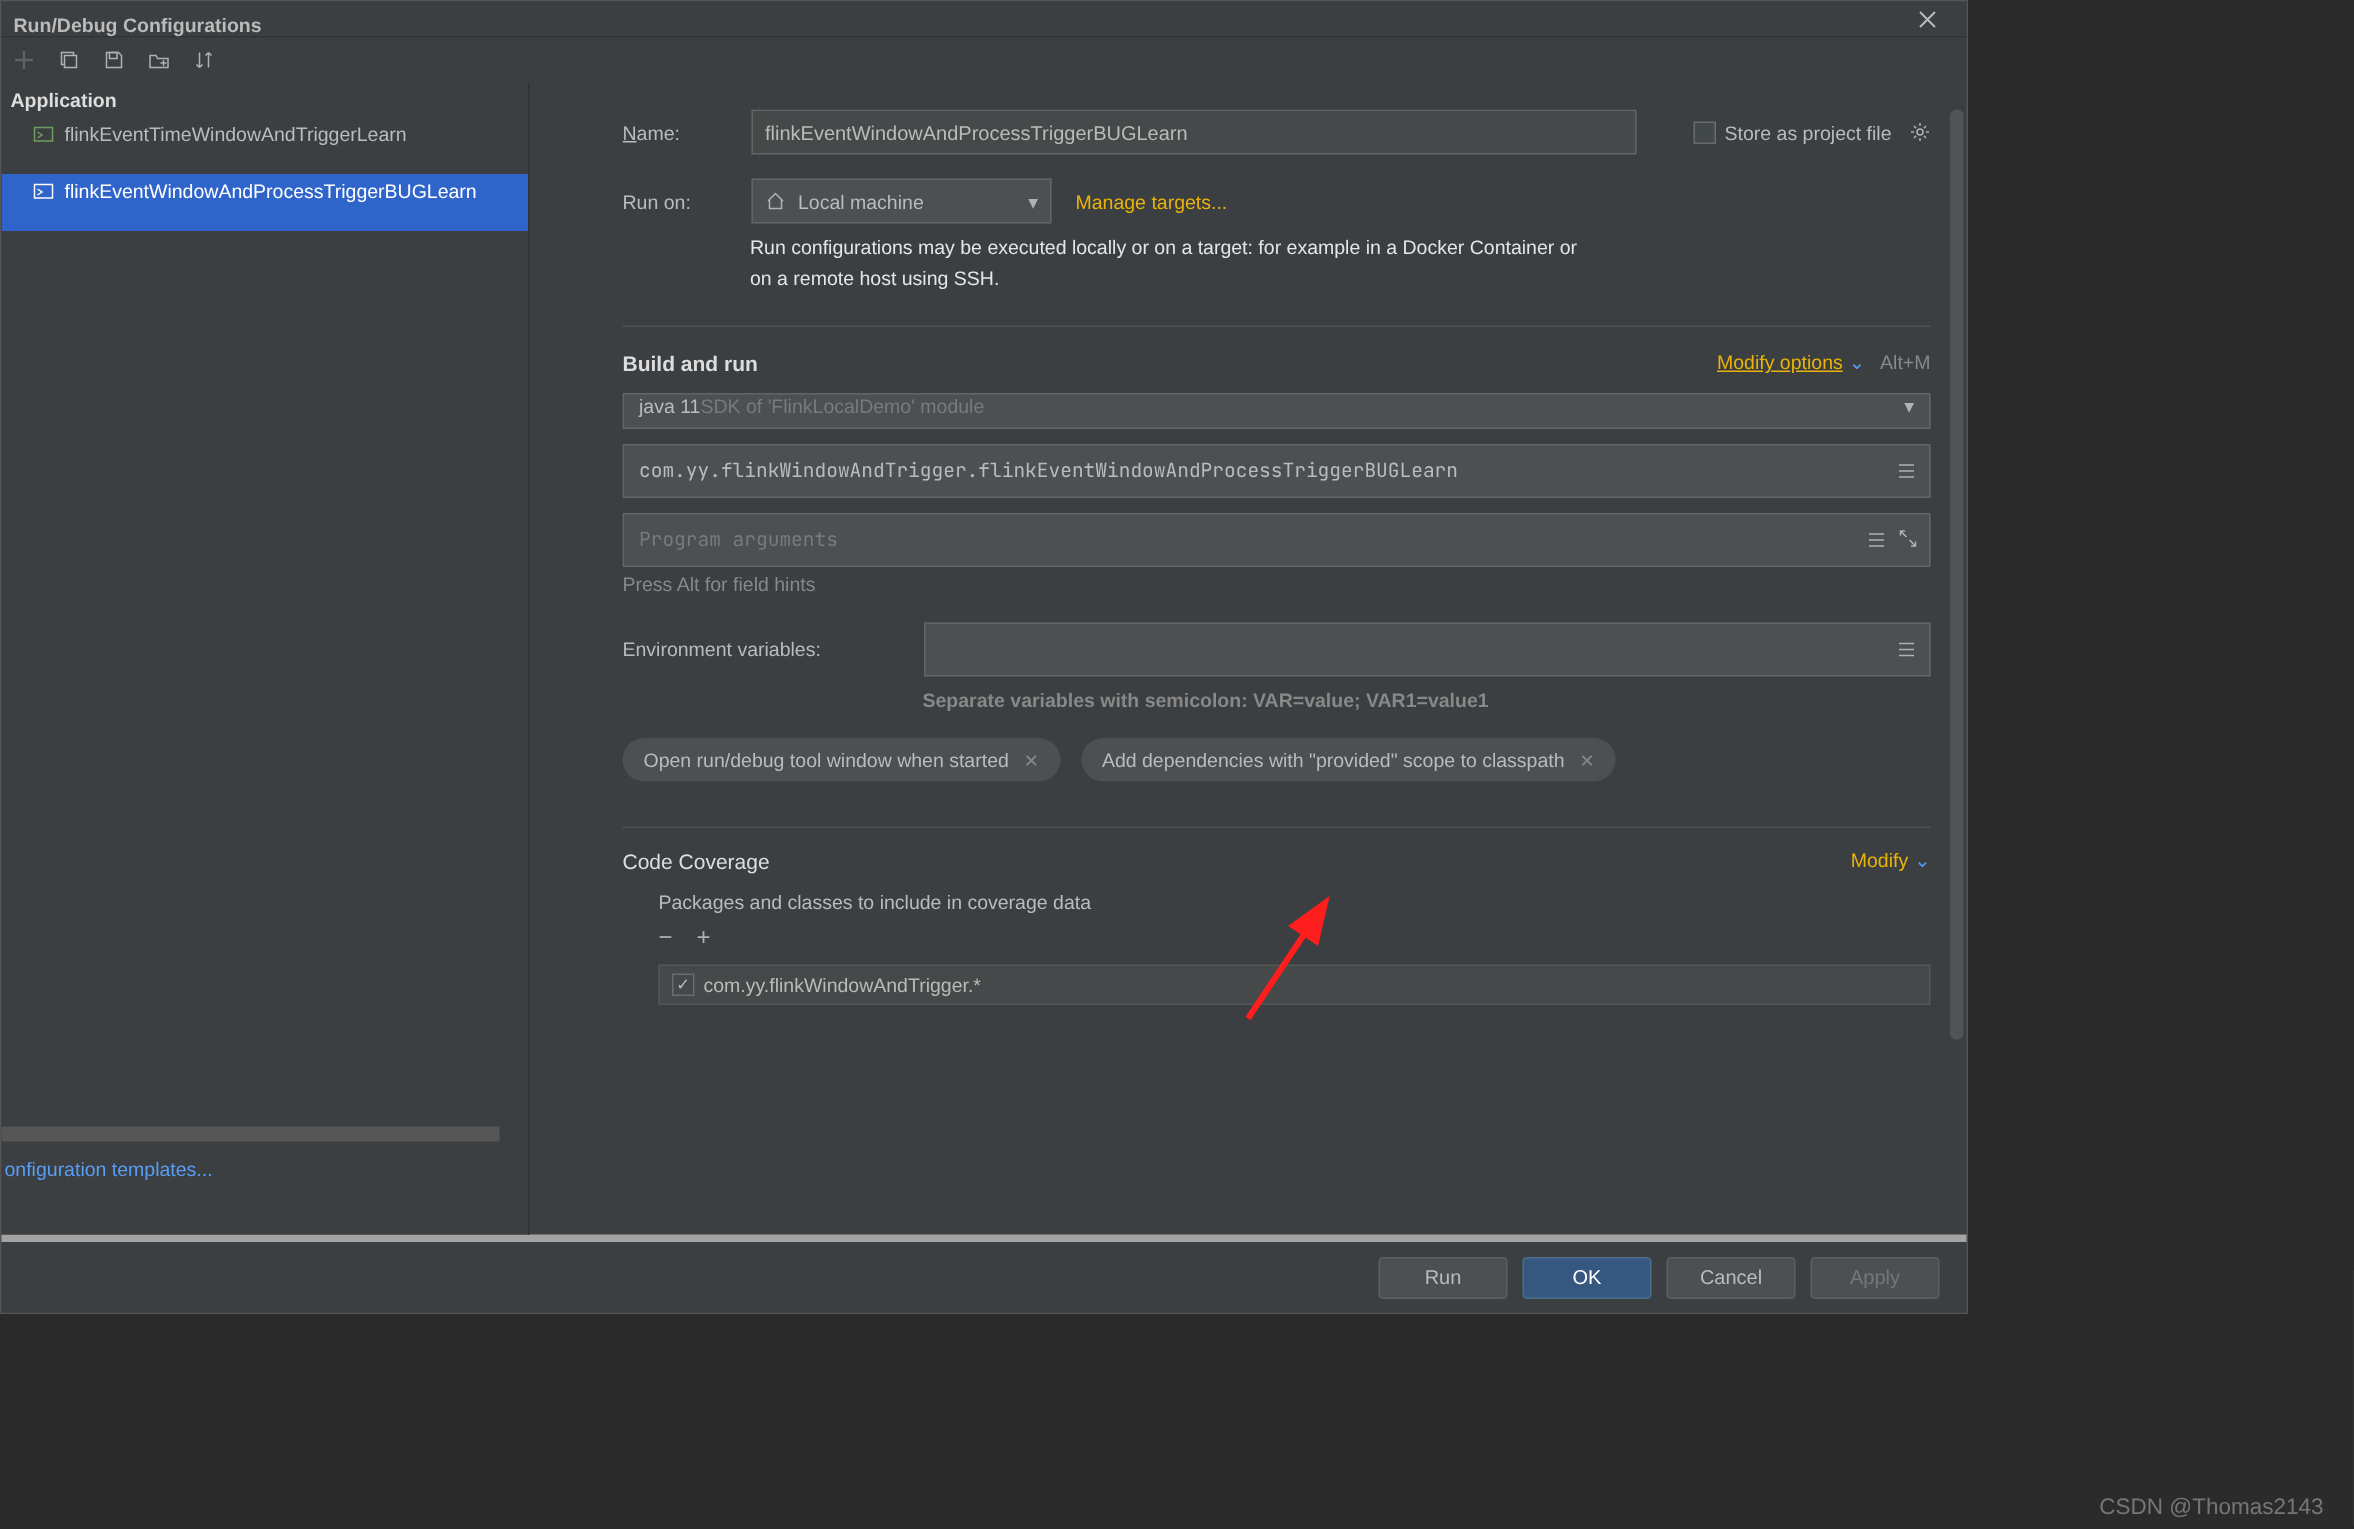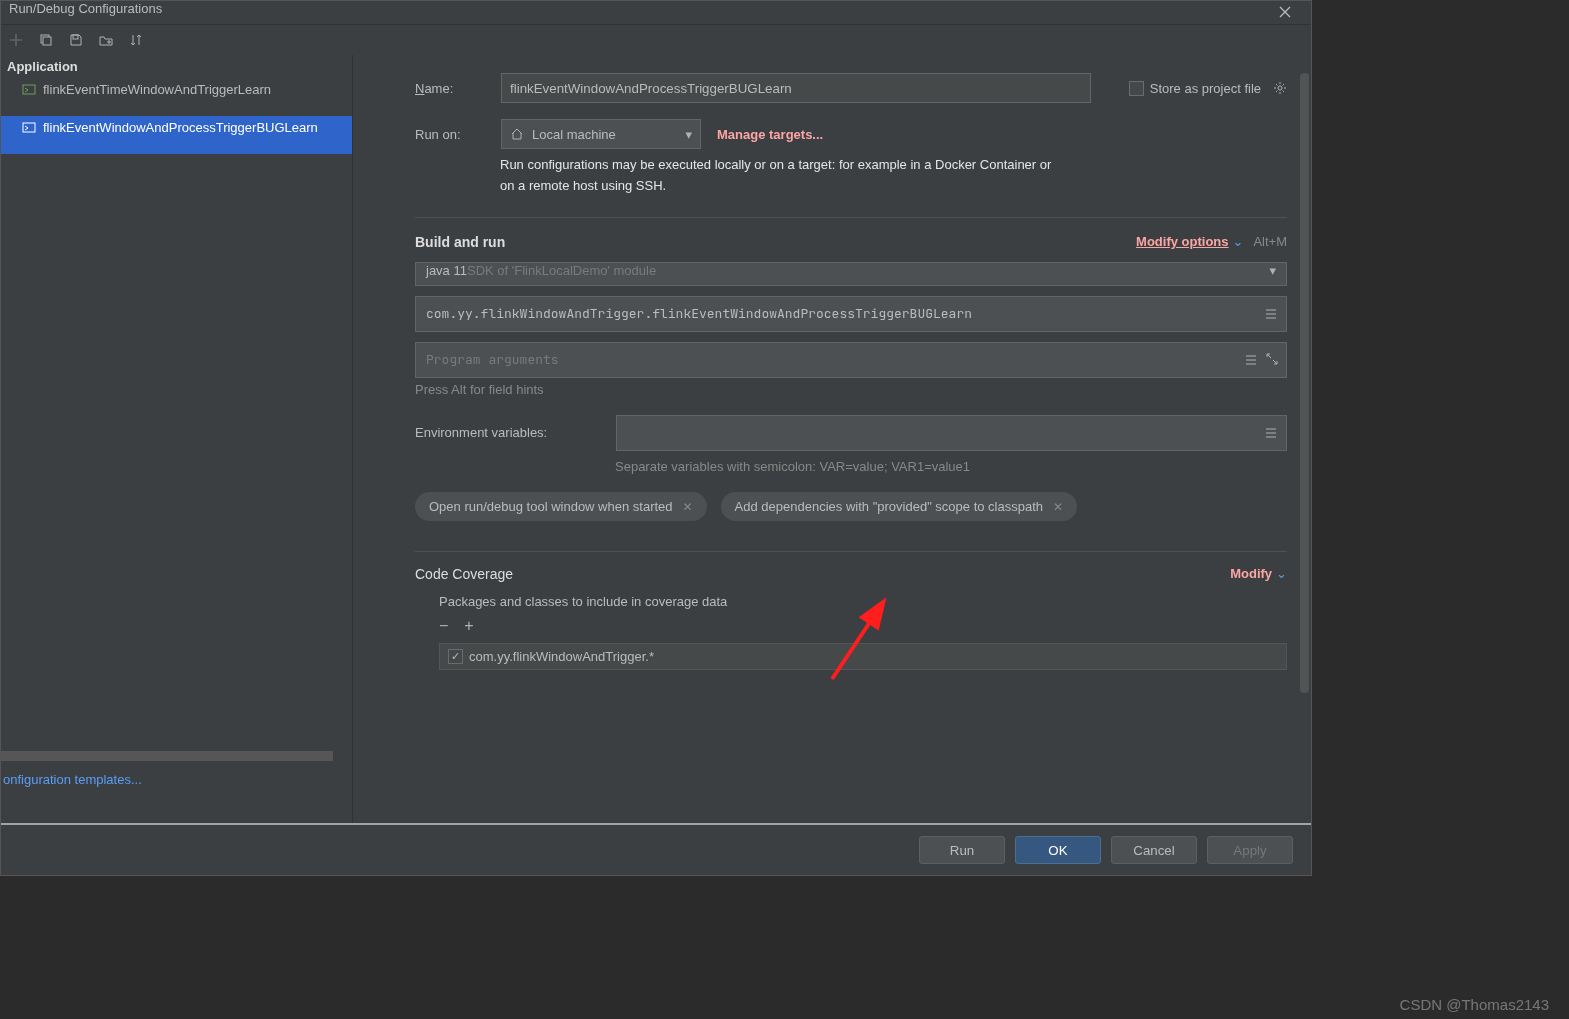--- a/index.html
+++ b/index.html
@@ -1,18 +1,18 @@
 <!DOCTYPE html>
 <html><head>
   <meta charset="utf-8">
   <style>
     * { margin:0; padding:0; box-sizing:border-box; font-family:"Segoe UI",-apple-system,sans-serif; }
     body { background:#2b2b2b; color:#bbbbbb; font-size:13px; overflow:hidden; width:1569px; height:1019px; position:relative; }
     .dialog { position:absolute; left:0; top:0; width:1312px; height:876px; background:#3c3f41; border:1px solid #555; display:flex; flex-direction:column; }
-    .titlebar { height:24px; background:#3c3f41; display:flex; align-items:flex-start; padding:0 8px; border-bottom:1px solid #323232;}
+    .titlebar { height:24px; background:#3c3f41; display:flex; align-items:flex-end; padding:0 8px; border-bottom:1px solid #323232;font-weight:bold;}
     .titlebar-title { color:#bbbbbb; font-size:13px; }
     .titlebar-close { margin-left:auto; width:36px; height:22px; display:flex; align-items:center; justify-content:center; color:#bbbbbb; cursor:pointer; font-size:14px;}
     .toolbar-row { height:30px; display:flex; align-items:center; padding-left:4px; gap:8px; background:#3c3f41; }
     .tb-icon { width:22px; height:22px; display:flex; align-items:center; justify-content:center; color:#afb1b3; cursor:pointer; }
     .tb-icon svg{width:14px;height:14px;}
     .body { flex:1; display:flex; min-height:0;gap:36px; }
     .sidebar { width:352px; background:#3c3f41; border-right:1px solid #323232; display:flex; flex-direction:column; position:relative;}
     .tree { flex:1; overflow:hidden; }
     .tree-heading { padding:4px 6px; color:#dddddd; font-weight:bold; display:flex; align-items:center; gap:6px;}
     .tree-item { padding:3px 6px 19px 20px; display:flex; align-items:center; gap:6px; color:#bbbbbb; white-space:nowrap; overflow:hidden; cursor:pointer;}
@@ -30,47 +30,47 @@
     .rowlbl .ul{text-decoration:underline;}
     .txt-input { flex:1; height:30px; background:#45494a; border:1px solid #646464; color:#bbbbbb; padding:0 8px; outline:none; }
     .txt-input.wide{width:590px;flex:none;}
     .store-box { display:flex; align-items:center; gap:6px; margin-left:auto; color:#bbbbbb;}
     .checkbox { width:15px; height:15px; border:1px solid #6b6b6b; background:#43494a; display:inline-flex; align-items:center; justify-content:center; cursor:pointer;}
     .checkbox.checked::after{content:"✓";font-size:11px;color:#bbbbbb;}
     .gear-ic{color:#afb1b3;margin-left:6px;}
     .combo { width:200px; height:30px; background:#4c5052; border:1px solid #646464; display:flex; align-items:center; padding:0 8px; gap:8px; cursor:pointer;}
     .combo .home-ic{color:#afb1b3;}
     .combo .chev{margin-left:auto;color:#afb1b3;}
-    .link { color:#fca5a5; cursor:pointer;font-weight:bold; }
+    .link { color:#eab308; cursor:pointer; }
     .link.u{text-decoration:underline;}
     .hint { color:#e5e5e5; font-size:13px; line-height:1.6; margin-left:85px; max-width:560px;}
     .section-divider { border-top:1px solid #515151; margin:20px 0 16px 0; }
     .section-head { display:flex; align-items:center; margin-bottom:12px; }
     .section-title { color:#dddddd; font-weight:bold; font-size:14px;}
     .modlink { margin-left:auto; display:flex; align-items:center; gap:4px; color:#589df6; cursor:pointer;}
     .kbd { color:#888; margin-left:10px;}
     .sdk-box { height:24px; background:#4c5052; border:1px solid #646464; display:flex; padding:0 10px; font-family:"JetBrains Mono",Consolas,monospace; cursor:pointer;}
     .sdk-box .chev{margin-left:auto;color:#afb1b3;}
     .mono-input { height:36px; background:#4c5052; border:1px solid #646464; display:flex; align-items:center; padding:0 10px; font-family:"JetBrains Mono",Consolas,monospace; color:#bbbbbb; position:relative;}
     .mono-input input{flex:1;background:transparent;border:none;outline:none;color:#bbbbbb;font-family:inherit;font-size:13px;}
     .mono-input input::placeholder{color:#7a7a7a;}
     .field-icons{position:absolute;right:8px;display:flex;gap:8px;color:#afb1b3;}
     .field-icons span{cursor:pointer;}
     .small-hint{color:#888;margin-top:-6px;margin-bottom:18px;font-size:13px;}
     .lbl-col{width:185px;color:#bbbbbb;}
-    .env-hint{margin-left:200px;color:#888;margin-top:-8px;margin-bottom:18px;}
+    .env-hint{margin-left:200px;color:#888;margin-top:-8px;margin-bottom:18px;font-weight:bold;}
     .chips{display:flex;gap:14px;margin-top:14px;margin-bottom:30px;}
     .chip{background:#4c5052;border-radius:18px;padding:7px 14px;display:flex;align-items:flex-end;gap:10px;color:#bbbbbb;cursor:default;}
     .chip .x{color:#888;cursor:pointer;font-size:12px;}
     .cov-inner{padding-left:24px;}
     .cov-tools{display:flex;gap:16px;margin:8px 0;}
     .cov-tools span{color:#afb1b3;cursor:pointer;font-size:16px;}
     .cov-list{border:1px solid #555;background:#45494a;}
     .cov-item{padding:5px 8px;display:flex;align-items:center;gap:6px;color:#bbbbbb;}
-    .buttonbar { height:52px; border-top:2px solid #a3a3a3; display:flex; align-items:center; justify-content:flex-end; gap:10px; padding:0 18px; background:#3c3f41;}
+    .buttonbar { height:52px; border-top:5px solid #a3a3a3; display:flex; align-items:center; justify-content:flex-end; gap:10px; padding:0 18px; background:#3c3f41;}
     .btn { min-width:86px; height:28px; border:1px solid #5e6060; background:#4c5052; color:#bbbbbb; border-radius:3px; cursor:pointer; padding:0 14px;}
     .btn.primary { background:#365880; border-color:#4c708c; color:#ffffff;}
     .btn.disabled{color:#777;cursor:default;}
     .form-scroll{position:absolute;right:2px;top:18px;width:9px;height:620px;background:#515355;border-radius:4px;}
     .watermark{position:absolute;right:20px;bottom:6px;color:#d0d0d0;opacity:.45;font-size:15px;pointer-events:none;}
     svg{display:block;}
     
     .arrow-overlay{position:absolute;left:822px;top:594px;width:80px;height:90px;pointer-events:none;}
   </style>
 </head>

